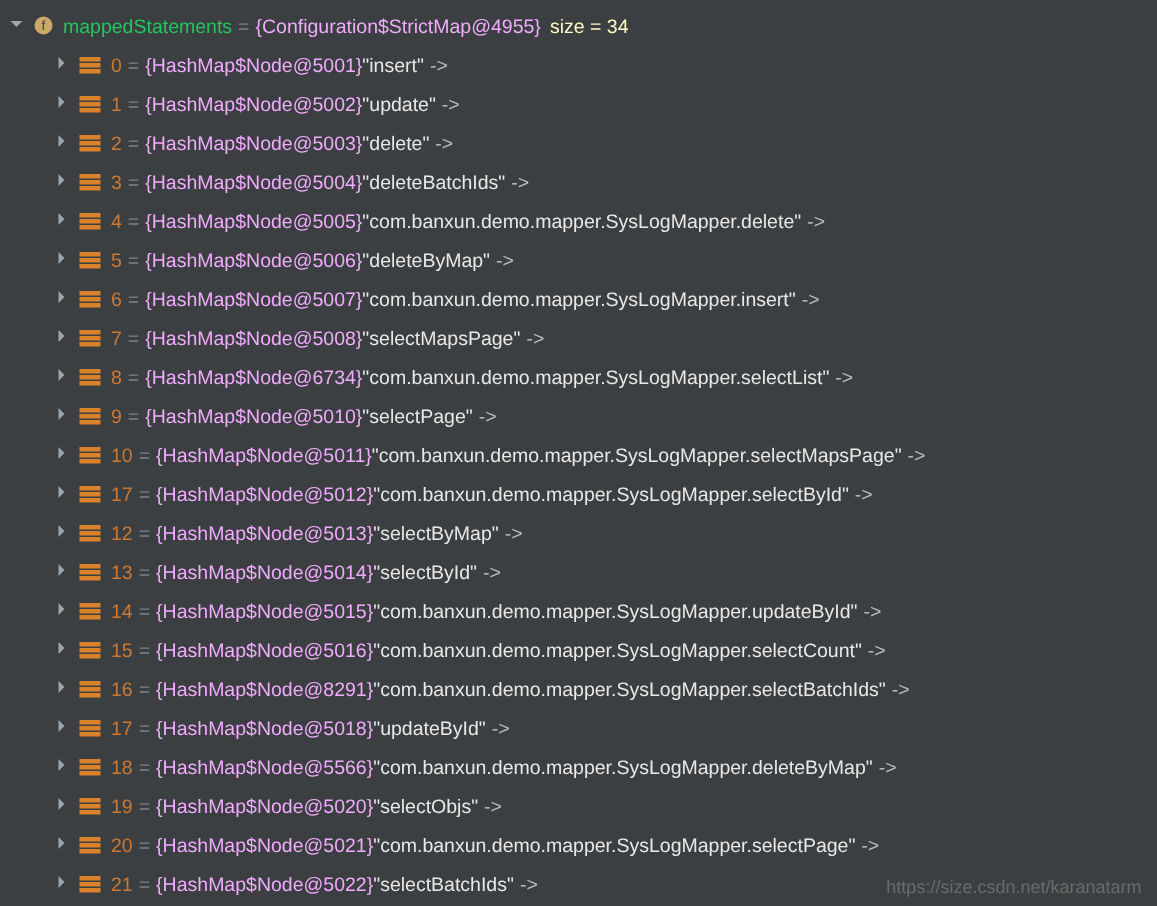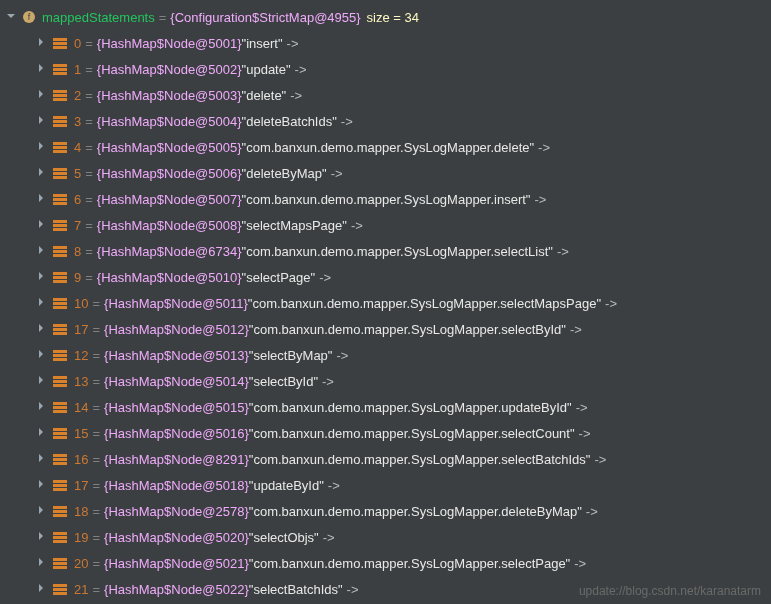--- a/index.html
+++ b/index.html
@@ -453,21 +453,21 @@
         </span>
         <span class="array-icon">
           <svg width="16" height="14" viewBox="0 0 16 14">
             <rect x="1" y="2" width="14" height="3" fill="#d9822b"></rect>
             <rect x="1" y="6" width="14" height="3" fill="#d9822b"></rect>
             <rect x="1" y="10" width="14" height="3" fill="#d9822b"></rect>
           </svg>
         </span>
         <span class="index">18</span>
         <span class="eq">=</span>
-        <span class="obj-ref">{HashMap$Node@2578}</span>
+        <span class="obj-ref">{HashMap$Node@5566}</span>
         <span> </span>
         <span class="string-val">"com.banxun.demo.mapper.SysLogMapper.deleteByMap"</span>
         <span class="arrow-text"> -&gt;</span>
       </div>
       <div class="row indent-1">
         <span class="arrow">
           <svg width="10" height="10" viewBox="0 0 10 10">
             <path d="M3 1 L7 5 L3 9 Z" fill="#9aa7b0"></path>
           </svg>
         </span>
@@ -522,13 +522,13 @@
         <span class="eq">=</span>
         <span class="obj-ref">{HashMap$Node@5022}</span>
         <span> </span>
         <span class="string-val">"selectBatchIds"</span>
         <span class="arrow-text"> -&gt;</span>
       </div>
     </div>
 
 </div>
 
-<div class="watermark">update://blog.csdn.net/karanatarm</div>
+<div class="watermark">https://size.csdn.net/karanatarm</div>
 
 </body></html>

